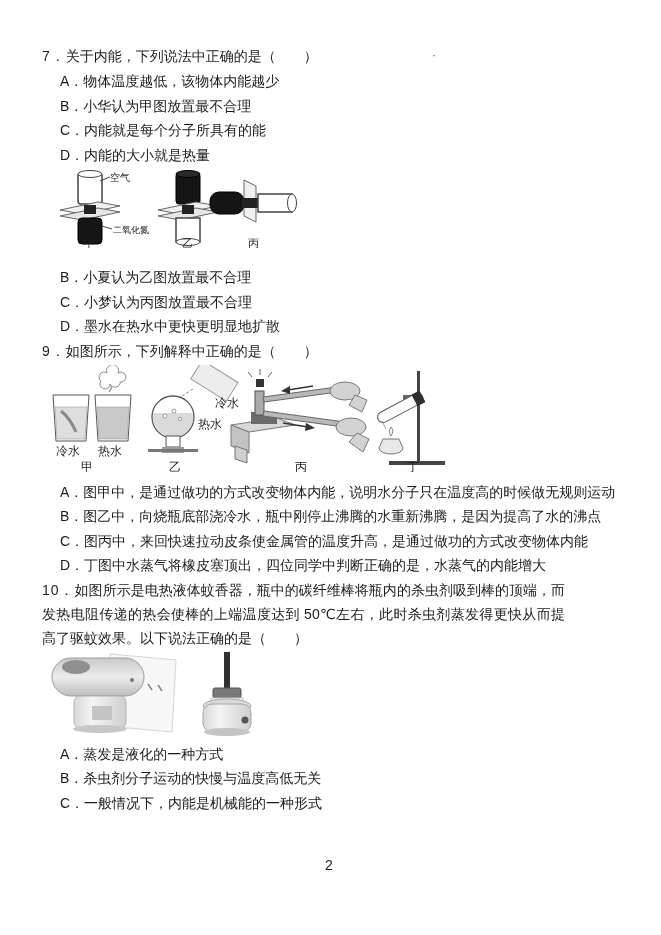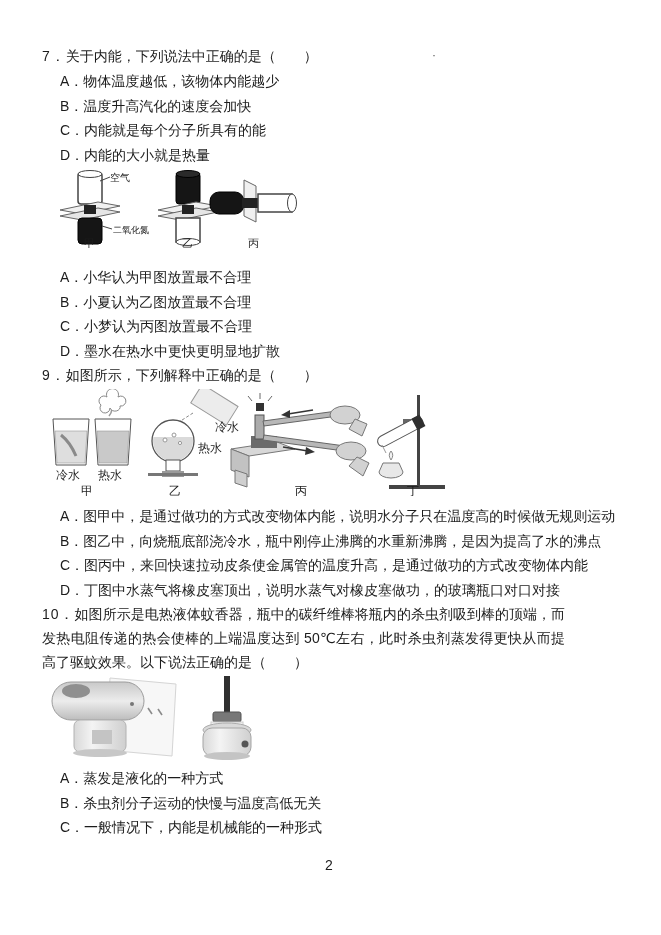--- a/index.html
+++ b/index.html
@@ -31,21 +31,21 @@
 
 <div class="page">
   <span class="stray-dot">·</span>
 
   <main class="content">
 
     <section>
       <p class="stem"><span class="qnum">7．</span><span>关于内能，下列说法中正确的是（　　）</span></p>
       <div>
         <p class="opt">A．物体温度越低，该物体内能越少</p>
-        <p class="opt">B．温度升高汽化的速度会加快</p>
+        <p class="opt">B．小华认为甲图放置最不合理</p>
         <p class="opt">C．内能就是每个分子所具有的能</p>
         <p class="opt">D．内能的大小就是热量</p>
       </div>
     </section>
 
     <section>
 
       <svg class="fig fig8" width="250" height="80" viewBox="0 0 250 80">
 
         <g transform="translate(10,0)">
@@ -77,21 +77,20 @@
           <rect x="0" y="16" width="34" height="22" rx="9" fill="#151515" stroke="#000"></rect>
           <polygon points="34,4 46,10 46,46 34,40" fill="#f0f0f0" stroke="#666"></polygon>
           <rect x="32" y="22" width="16" height="10" fill="#222"></rect>
           <rect x="48" y="18" width="34" height="18" fill="#ffffff" stroke="#444" stroke-width="1.5"></rect>
           <ellipse cx="82" cy="27" rx="4.5" ry="9" fill="#ffffff" stroke="#444"></ellipse>
           <text x="38" y="71" font-size="11">丙</text>
         </g>
       </svg>
 
       <div>
-        <p class="opt">A．小华认为甲图放置最不合理</p>
         <p class="opt">B．小夏认为乙图放置最不合理</p>
         <p class="opt">C．小梦认为丙图放置最不合理</p>
         <p class="opt">D．墨水在热水中更快更明显地扩散</p>
       </div>
     </section>
 
     <section>
       <p class="stem"><span class="qnum">9．</span><span>如图所示，下列解释中正确的是（　　）</span></p>
 
       <svg class="fig fig9" width="408" height="107" viewBox="0 0 408 107">
@@ -167,21 +166,21 @@
           <path d="M346,62 q3.5,4 0,9 q-3.5,-5 0,-9" fill="#f2f2f2" stroke="#888"></path>
           <path d="M338,74 h16 l4,9 a12,6 0 0 1 -24,0 z" fill="#e8e8e8" stroke="#777"></path>
           <text x="362" y="106" font-size="12">丁</text>
         </g>
       </svg>
 
       <div>
         <p class="opt">A．图甲中，是通过做功的方式改变物体内能，说明水分子只在温度高的时候做无规则运动</p>
         <p class="opt">B．图乙中，向烧瓶底部浇冷水，瓶中刚停止沸腾的水重新沸腾，是因为提高了水的沸点</p>
         <p class="opt">C．图丙中，来回快速拉动皮条使金属管的温度升高，是通过做功的方式改变物体内能</p>
-        <p class="opt">D．丁图中水蒸气将橡皮塞顶出，说明水蒸气对橡皮塞做功，的玻璃瓶口对口对接</p>
+        <p class="opt">D．丁图中水蒸气将橡皮塞顶出，四位同学中判断正确的是，水蒸气的内能增大</p>
       </div>
     </section>
 
     <section>
       <p class="stem-par"><span class="qnum">10．</span><span>如图所示是电热液体蚊香器，瓶中的碳纤维棒将瓶内的杀虫剂吸到棒的顶端，而发热电阻传递的热会使棒的上端温度达到 50℃左右，此时杀虫剂蒸发得更快从而提高了驱蚊效果。以下说法正确的是（　　）</span></p>
 
       <svg class="fig fig10" width="256" height="86" viewBox="0 0 256 86">
         <defs>
           <linearGradient id="g1" x1="0" y1="0" x2="0" y2="1">
             <stop offset="0" stop-color="#c9c9c9"></stop>

